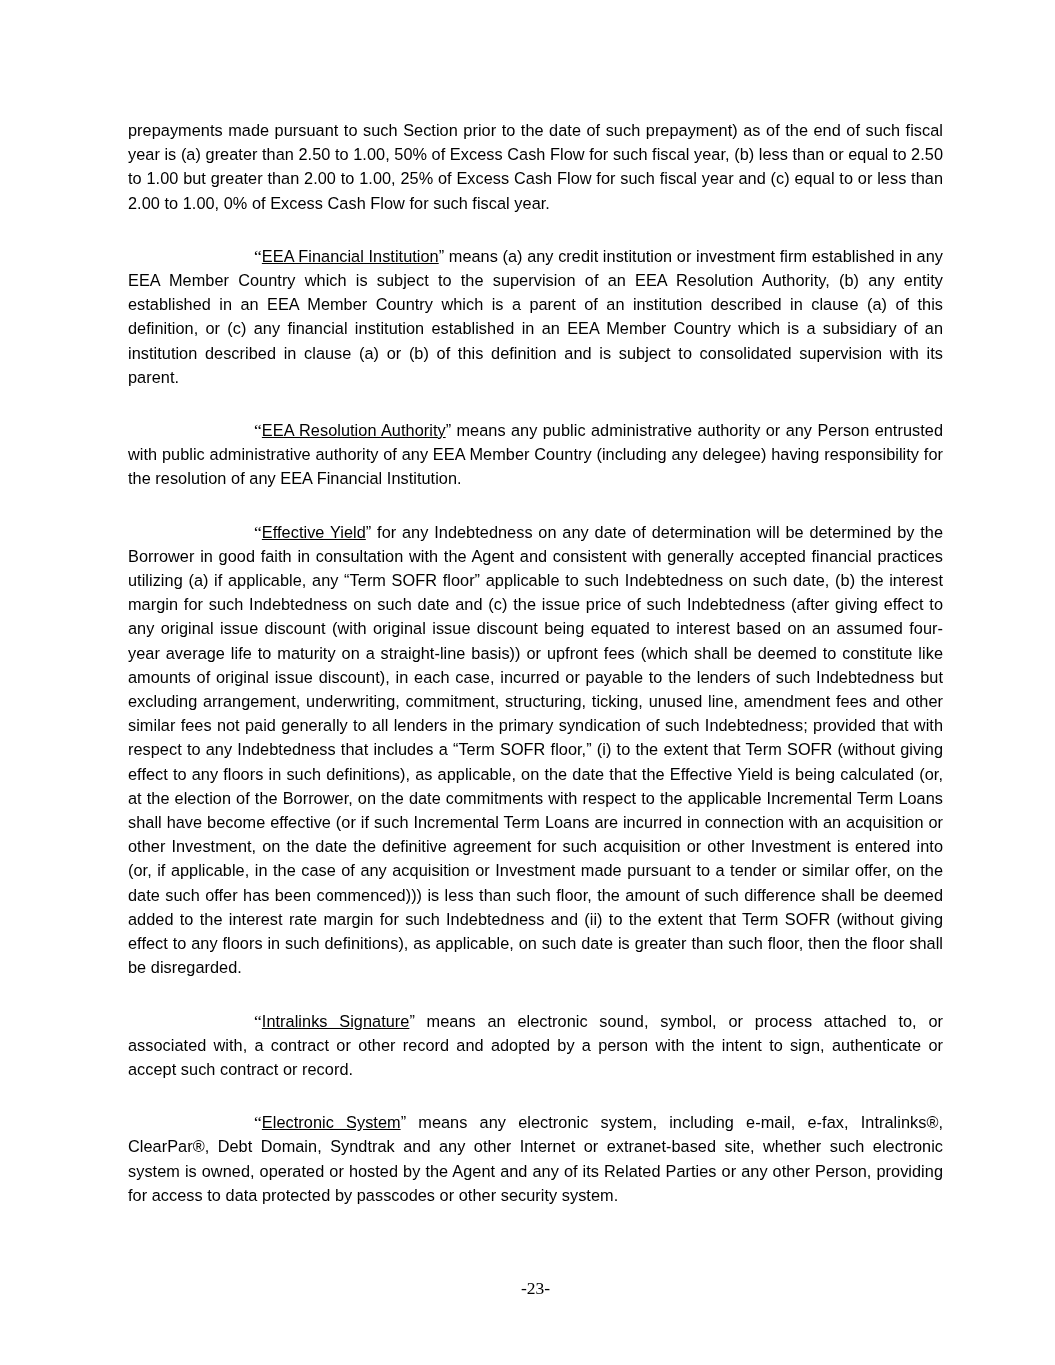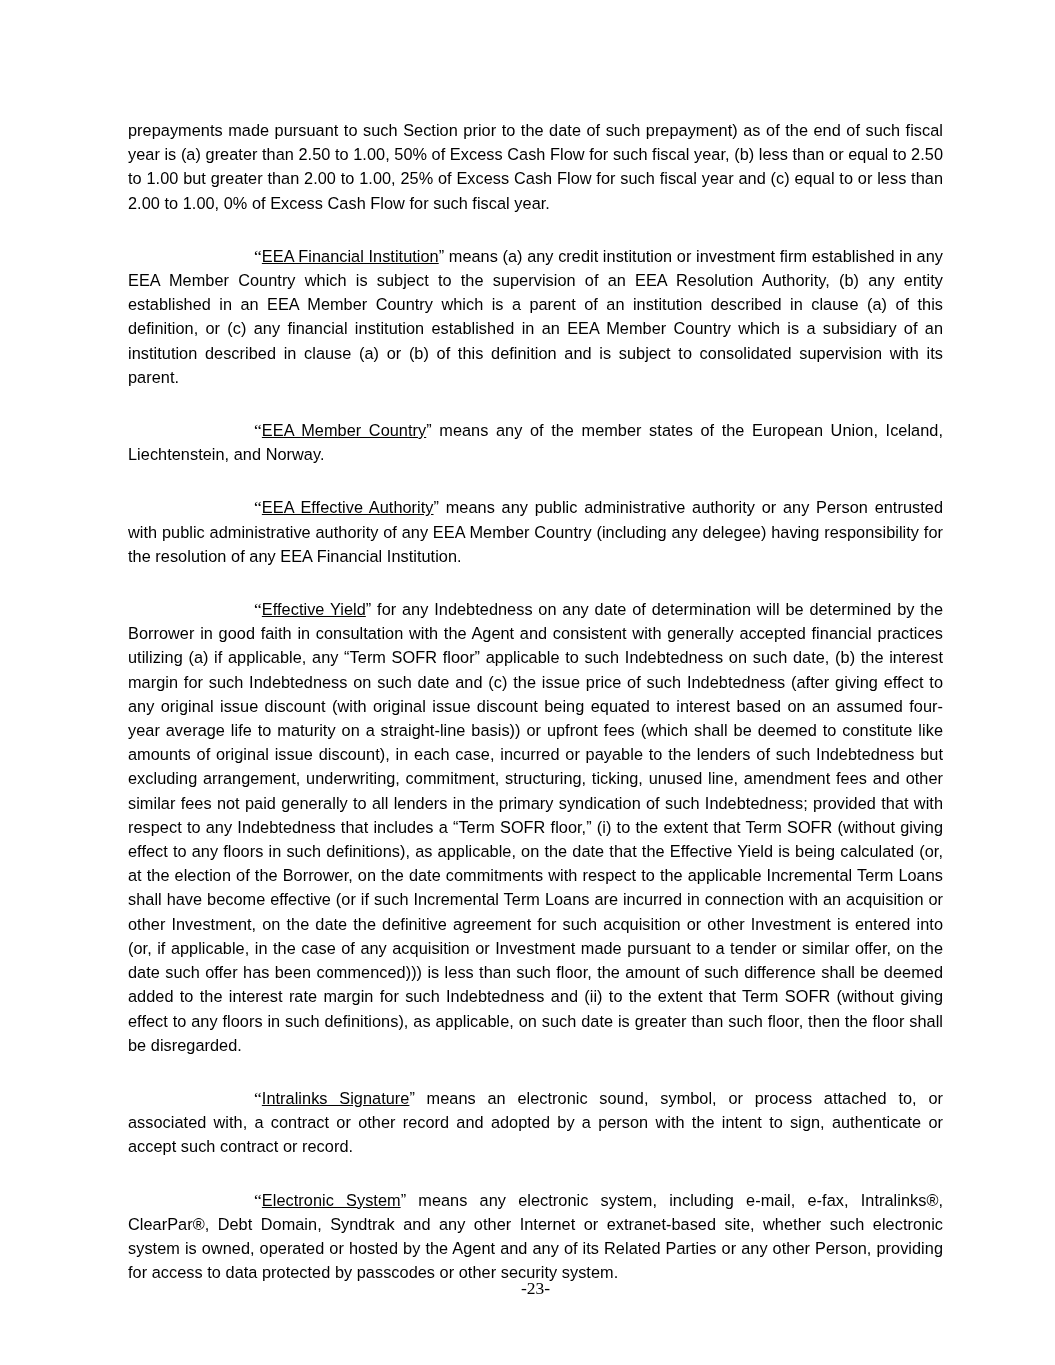--- a/index.html
+++ b/index.html
@@ -67,23 +67,22 @@
 </head>
 <body>
 
 <div class="page">
   <div class="content">
 
     <p class="para"><span>prepayments made pursuant to such Section prior to the date of such prepayment) as of the end of such fiscal year is (a) greater than 2.50 to 1.00, 50% of Excess Cash Flow for such fiscal year, (b) less than or equal to 2.50 to 1.00 but greater than 2.00 to 1.00, 25% of Excess Cash Flow for such fiscal year and (c) equal to or less than 2.00 to 1.00, 0% of Excess Cash Flow for such fiscal year.</span></p>
 
     <p class="para indent"><span class="serif">“</span><span class="term">EEA Financial Institution</span><span>” means (a) any credit institution or investment firm established in any EEA Member Country which is subject to the supervision of an EEA Resolution Authority, (b) any entity established in an EEA Member Country which is a parent of an institution described in clause (a) of this definition, or (c) any financial institution established in an EEA Member Country which is a subsidiary of an institution described in clause (a) or (b) of this definition and is subject to consolidated supervision with its parent.</span></p>
 
-    <p class="para indent"><span class="serif">“</span><span class="term">EEA Member Country</span><span>” means any of the member states of the European Union, Iceland, Liechtenstein, and Norway.</span></p>
 
-    <p class="para indent"><span class="serif">“</span><span class="term">EEA Effective Authority</span><span>” means any public administrative authority or any Person entrusted with public administrative authority of any EEA Member Country (including any delegee) having responsibility for the resolution of any EEA Financial Institution.</span></p>
+    <p class="para indent"><span class="serif">“</span><span class="term">EEA Resolution Authority</span><span>” means any public administrative authority or any Person entrusted with public administrative authority of any EEA Member Country (including any delegee) having responsibility for the resolution of any EEA Financial Institution.</span></p>
 
     <p class="para indent"><span class="serif">“</span><span class="term">Effective Yield</span><span>” for any Indebtedness on any date of determination will be determined by the Borrower in good faith in consultation with the Agent and consistent with generally accepted financial practices utilizing (a) if applicable, any “Term SOFR floor” applicable to such Indebtedness on such date, (b) the interest margin for such Indebtedness on such date and (c) the issue price of such Indebtedness (after giving effect to any original issue discount (with original issue discount being equated to interest based on an assumed four-year average life to maturity on a straight-line basis)) or upfront fees (which shall be deemed to constitute like amounts of original issue discount), in each case, incurred or payable to the lenders of such Indebtedness but excluding arrangement, underwriting, commitment, structuring, ticking, unused line, amendment fees and other similar fees not paid generally to all lenders in the primary syndication of such Indebtedness; </span><span class="uline">provided</span><span> that with respect to any Indebtedness that includes a “Term SOFR floor,” (i) to the extent that Term SOFR (without giving effect to any floors in such definitions), as applicable, on the date that the Effective Yield is being calculated (or, at the election of the Borrower, on the date commitments with respect to the applicable Incremental Term Loans shall have become effective (or if such Incremental Term Loans are incurred in connection with an acquisition or other Investment, on the date the definitive agreement for such acquisition or other Investment is entered into (or, if applicable, in the case of any acquisition or Investment made pursuant to a tender or similar offer, on the date such offer has been commenced))) is less than such floor, the amount of such difference shall be deemed added to the interest rate margin for such Indebtedness and (ii) to the extent that Term SOFR (without giving effect to any floors in such definitions), as applicable, on such date is greater than such floor, then the floor shall be disregarded.</span></p>
 
     <p class="para indent"><span class="serif">“</span><span class="term">Intralinks Signature</span><span>” means an electronic sound, symbol, or process attached to, or associated with, a contract or other record and adopted by a person with the intent to sign, authenticate or accept such contract or record.</span></p>
 
     <p class="para indent"><span class="serif">“</span><span class="term">Electronic System</span><span>” means any electronic system, including e-mail, e-fax, Intralinks®, ClearPar®, Debt Domain, Syndtrak and any other Internet or extranet-based site, whether such electronic system is owned, operated or hosted by the Agent and any of its Related Parties or any other Person, providing for access to data protected by passcodes or other security system.</span></p>
 
   </div>
 
   <div class="footer">-23-</div>

